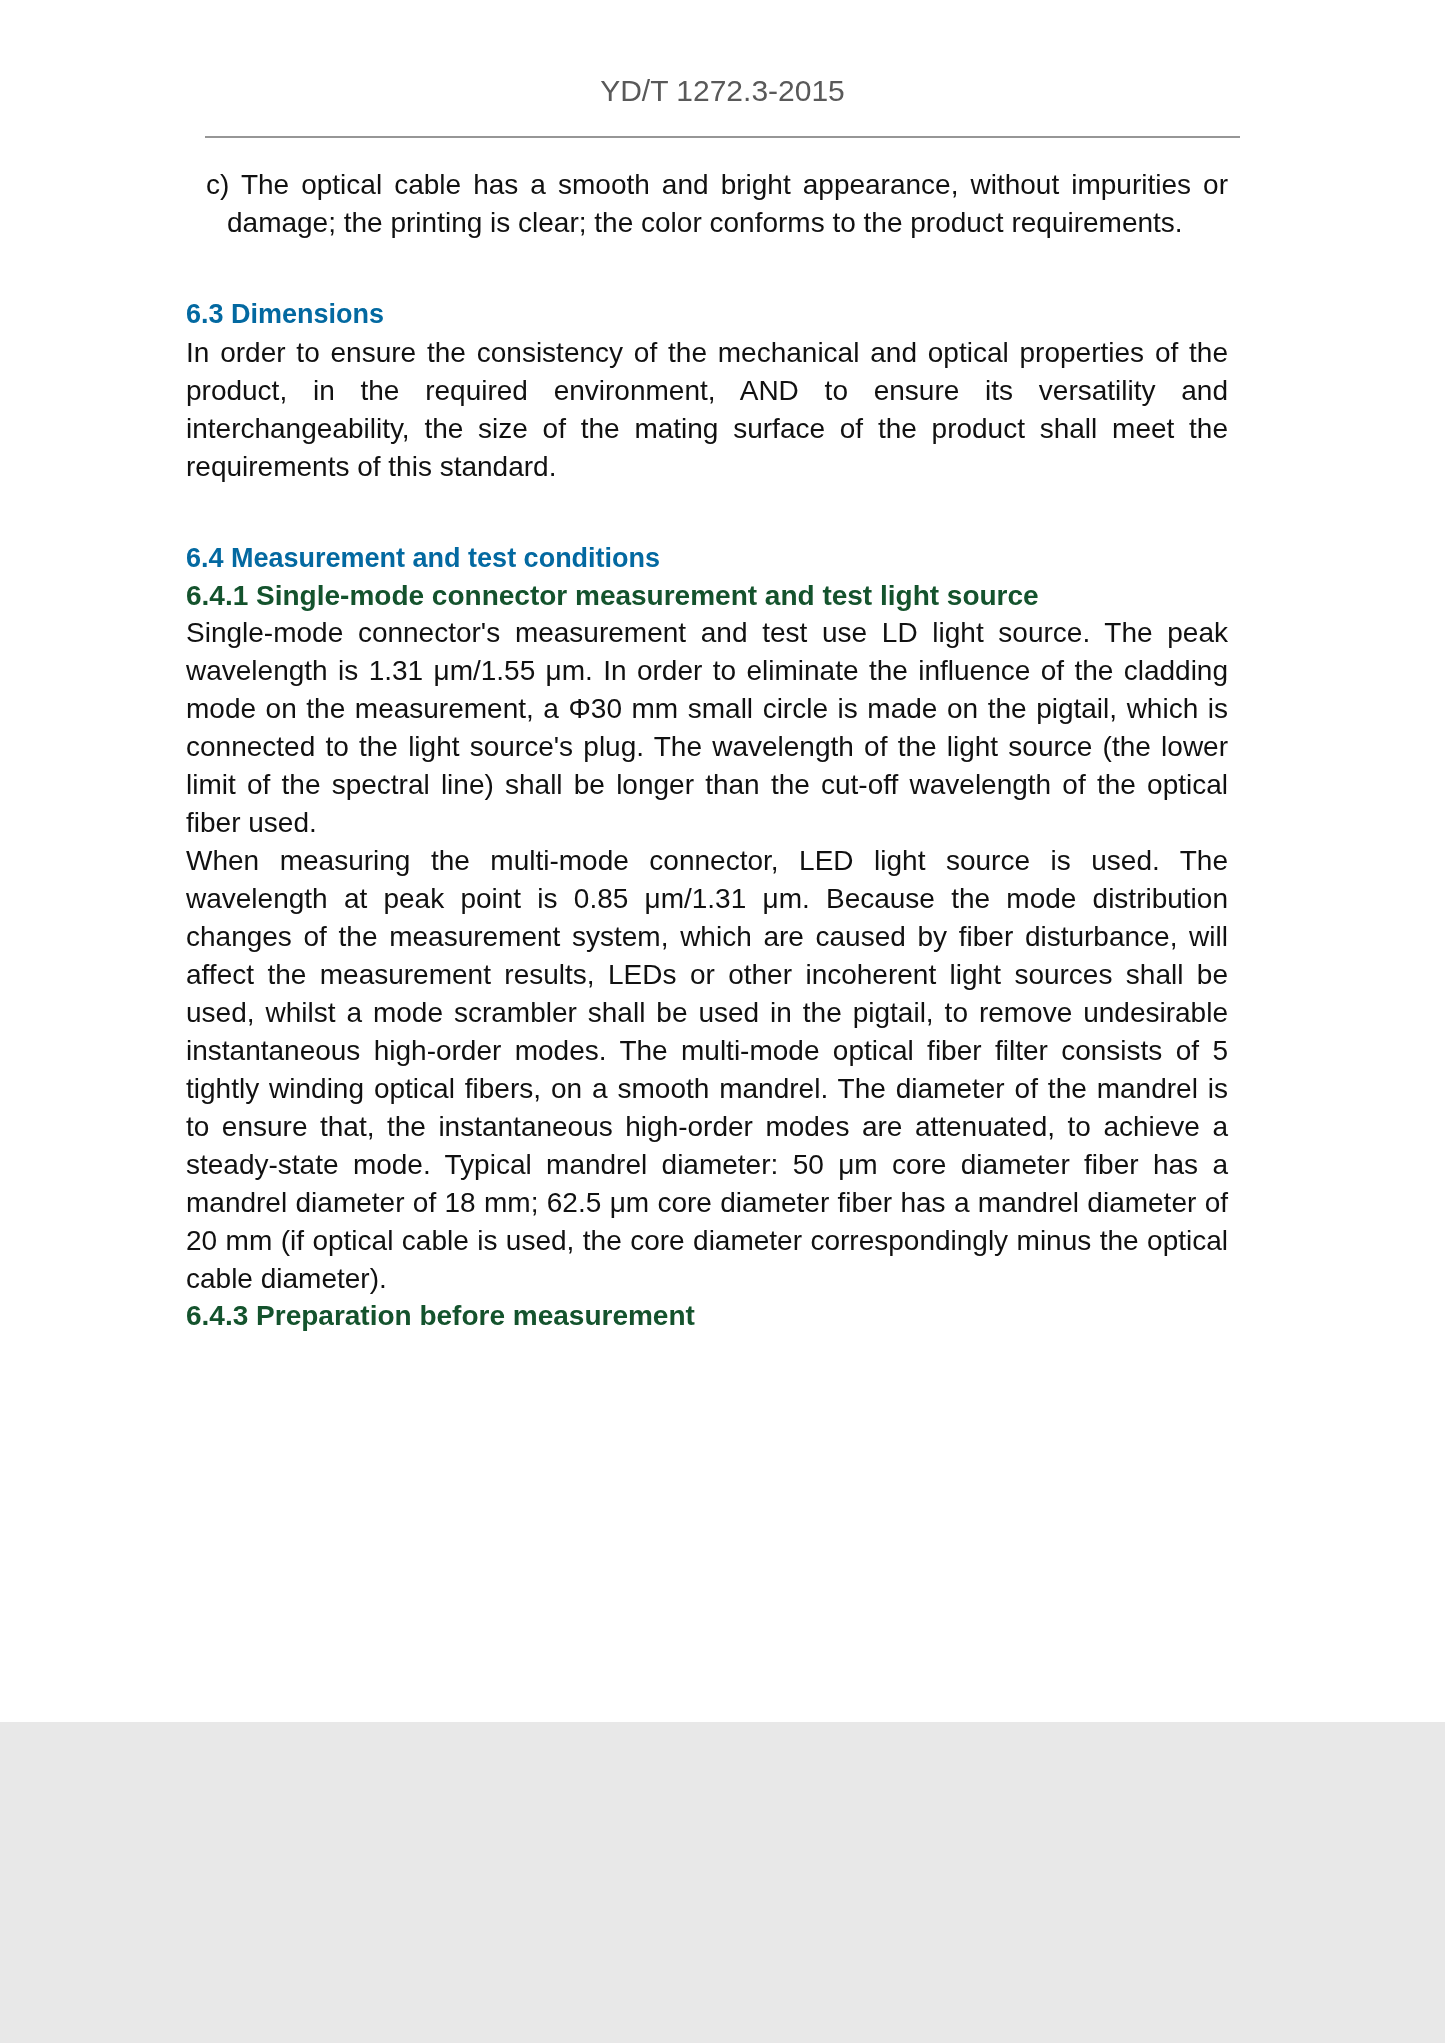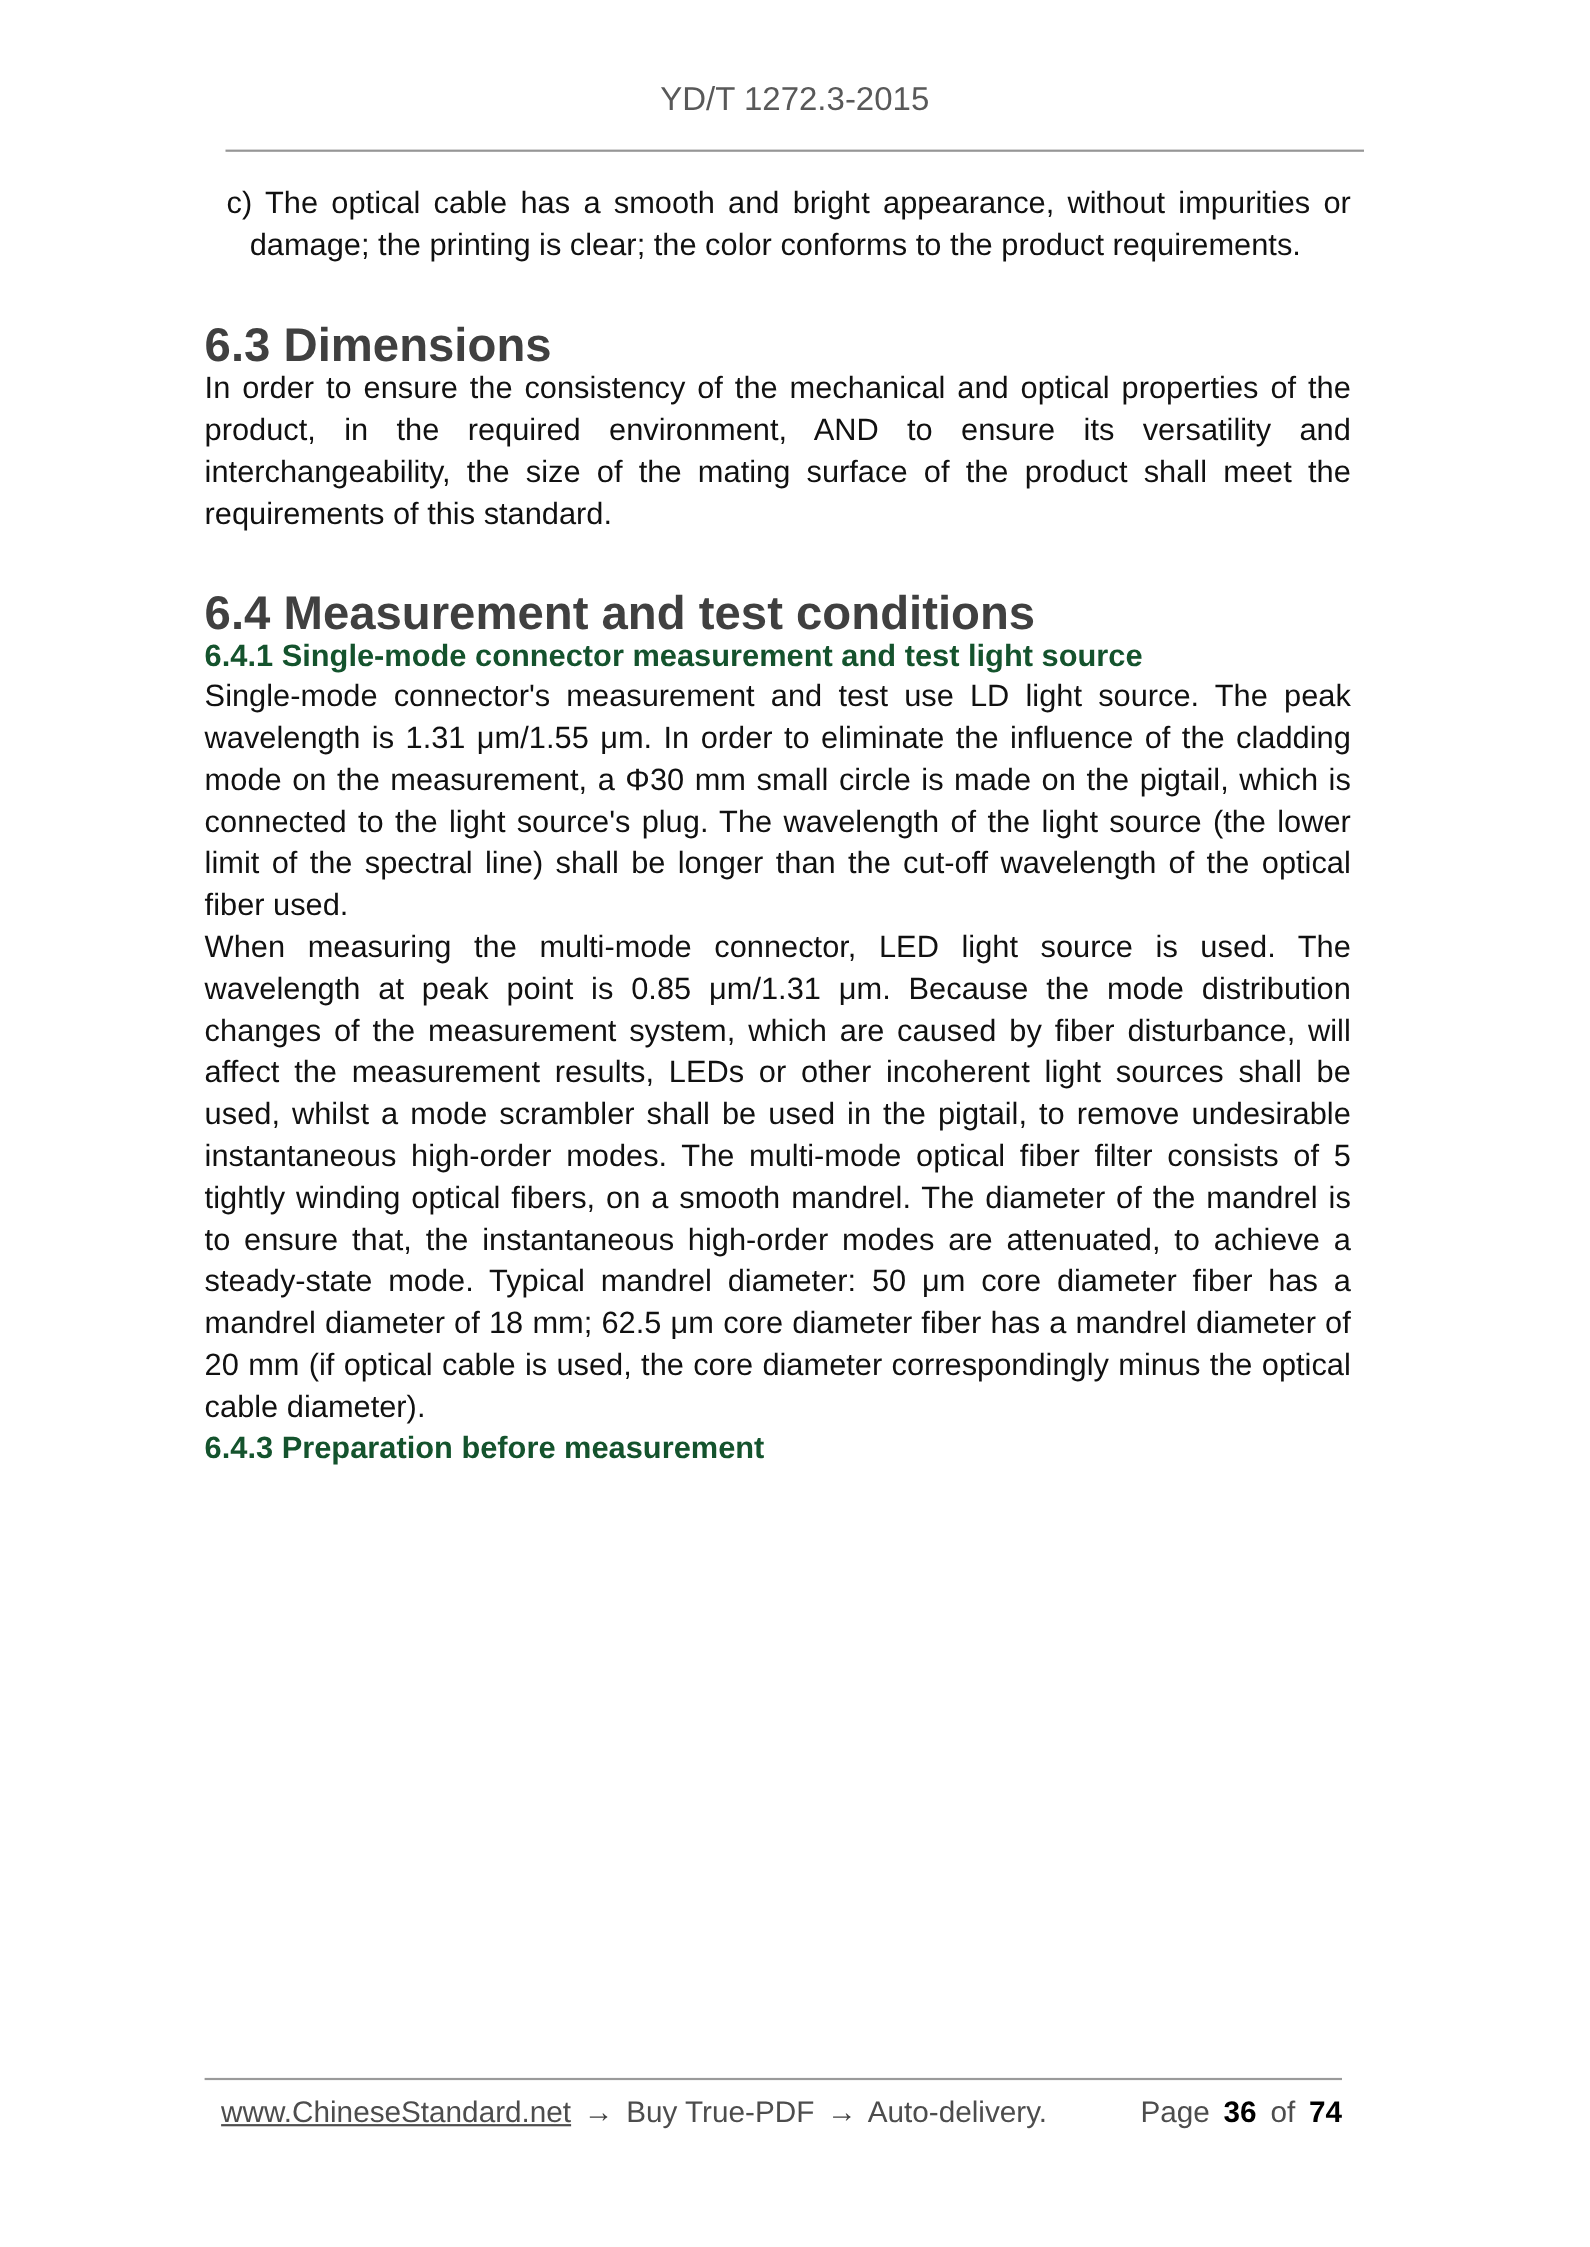--- a/index.html
+++ b/index.html
@@ -1,19 +1,19 @@
 <!DOCTYPE html>
 <html><head>
 <meta charset="utf-8">
 <style>
   html, body { margin: 0; padding: 0; background: #e8e8e8; }
   .page {
     position: relative;
     width: 1445px;
-    height: 2043px;
+    height: 1722px;
     background: #ffffff;
     font-family: "Liberation Sans", "DejaVu Sans", sans-serif;
     color: #111111;
     overflow: hidden;
   }
 
   
   .doc-header {
     position: absolute;
     top: 74px;
@@ -42,25 +42,25 @@
     font-size: 28px;
     line-height: 38px;
     text-align: justify;
   }
   .content p { margin: 0; }
   .list-item {
     padding-left: 41px;
     text-indent: -21px;
   }
   h2.sec-title {
-    font-size: 43px;
+    font-size: 27px;
     line-height: 40px;
     margin: 52px 0 0 0;
     font-weight: bold;
-    color: #404040;
+    color: #0369a1;
     text-align: left;
   }
   h3.sub-title {
     font-size: 28px;
     line-height: 36px;
     margin: 0;
     font-weight: bold;
     color: #14532d;
     text-align: left;
   }

